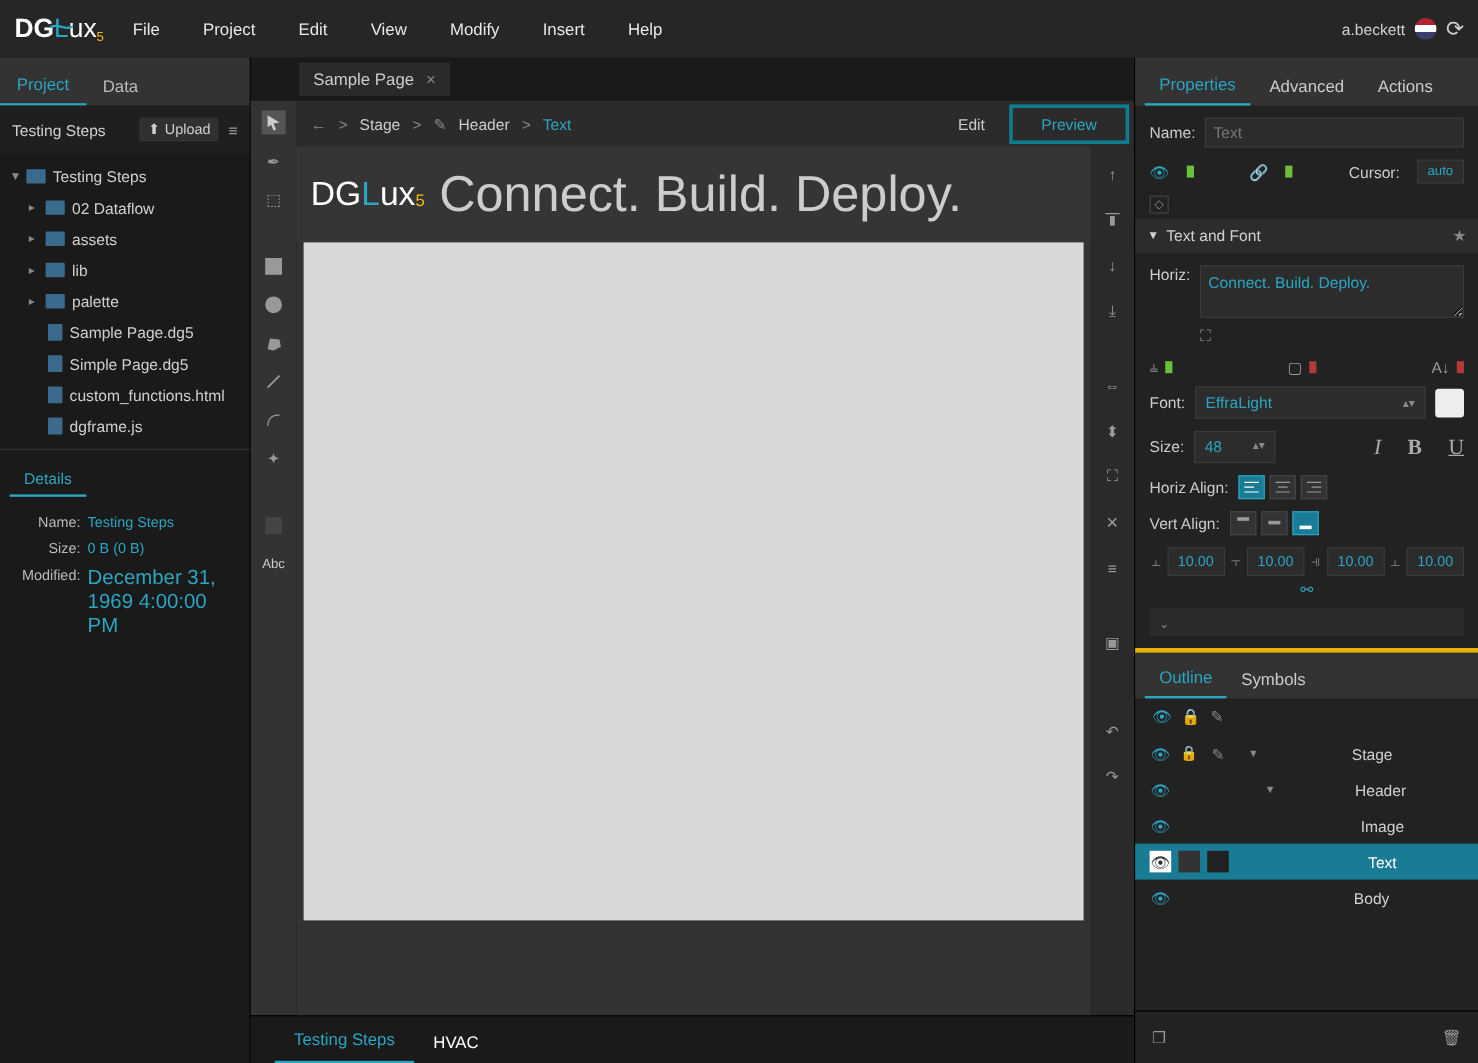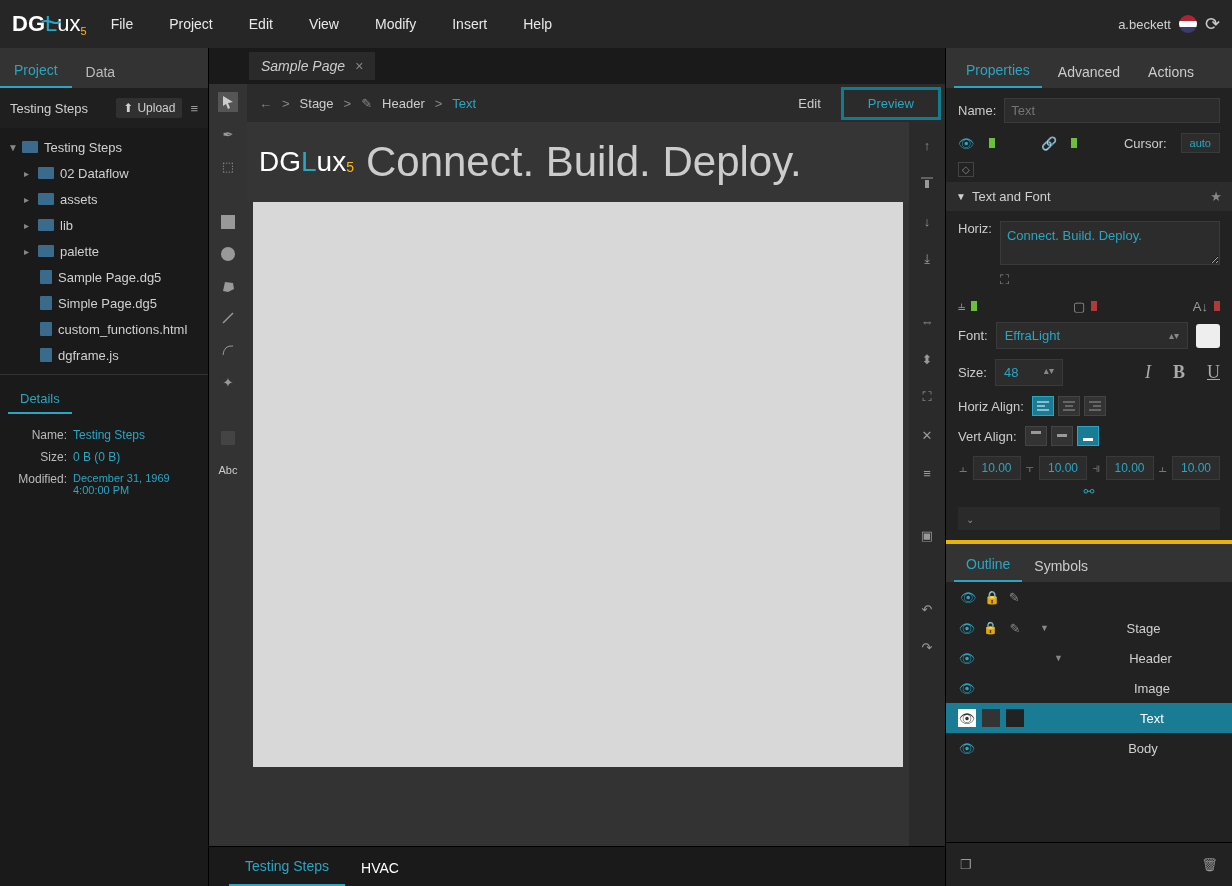--- a/index.html
+++ b/index.html
@@ -47,21 +47,21 @@
 .detail-row { display: flex; padding: 4px 12px; font-size: 12px; }
 .detail-label { width: 55px; text-align: right; color: #bbb; margin-right: 6px; }
 .detail-val { color: #2aa5c2; flex: 1; }
 
 .center-pane { flex: 1; background: #1a1a1a; display: flex; flex-direction: column; }
 .toolcol { width: 38px; background: #333; display: flex; flex-direction: column; align-items: center; gap: 12px; padding-top: 8px; }
 .tool { width: 20px; height: 20px; display: flex; align-items: center; justify-content: center; color: #999; cursor: pointer; }
 .tool.sel { background: #555; }
 .canvas-wrap { flex: 1; display: flex; }
 .doctabs { height: 36px; display: flex; align-items: center; padding-left: 40px; }
-.doctab { display: flex; align-items: flex-end; gap: 10px; padding: 6px 12px; font-size: 14px; color: #ccc; background: #2a2a2a; font-style: italic; }
+.doctab { display: flex; align-items: flex-end; gap: 10px; padding: 6px 12px; font-size: 14px; color: #ccc; background: #2a2a2a; }
 .crumbbar { height: 38px; display: flex; align-items: center; padding: 0 12px; gap: 10px; background: #2b2b2b; }
 .crumb-sep { color: #888; }
 .crumb-active { color: #2aa5c2; }
 .crumb-plain { color: #ccc; }
 .crumbbar-right { margin-left: auto; display: flex; gap: 20px; align-items: center; }
 .preview-btn { color: #2aa5c2; padding: 6px 24px; border: 3px solid #0f7d8f; margin: -6px -8px -6px 0; }
 .canvas-body { flex: 1; display: flex; }
 .stage-area { flex: 1; background: #333; position: relative; padding-top: 0; }
 .stage-header { height: 80px; background: #353535; display: flex; align-items: center; padding: 0 12px; gap: 12px; }
 .stage-logo { font-size: 28px; color: #fff; font-weight: 300; display: flex; align-items: center; }
@@ -204,21 +204,21 @@
       <div class="detail-row">
           <span class="detail-label">Name:</span>
           <span class="detail-val">Testing Steps</span>
         </div>
       <div class="detail-row">
           <span class="detail-label">Size:</span>
           <span class="detail-val">0 B (0 B)</span>
         </div>
       <div class="detail-row">
           <span class="detail-label">Modified:</span>
-          <span class="detail-val" style="font-size:11px">December 31, 1969 4:00:00 PM</span>
+          <span class="detail-val" style="font-size:17px">December 31, 1969 4:00:00 PM</span>
         </div>
     </div>
   </div>
 
   <div class="center-pane">
     <div class="doctabs">
       <div class="doctab">
         <span>Sample Page</span>
         <span class="dim">×</span>
       </div>

